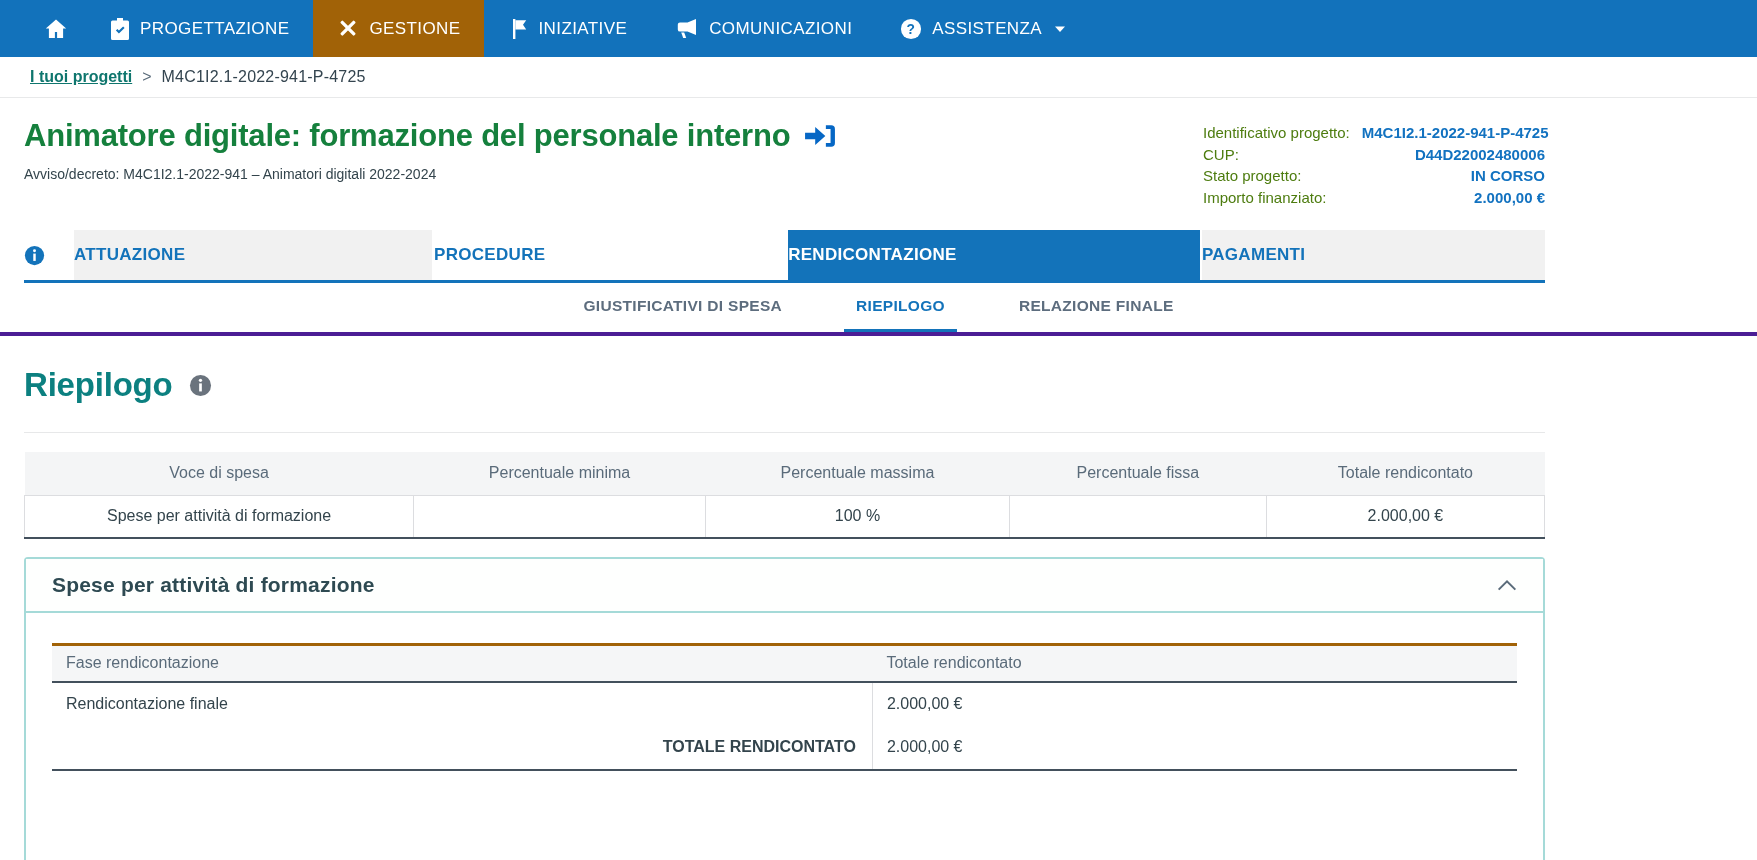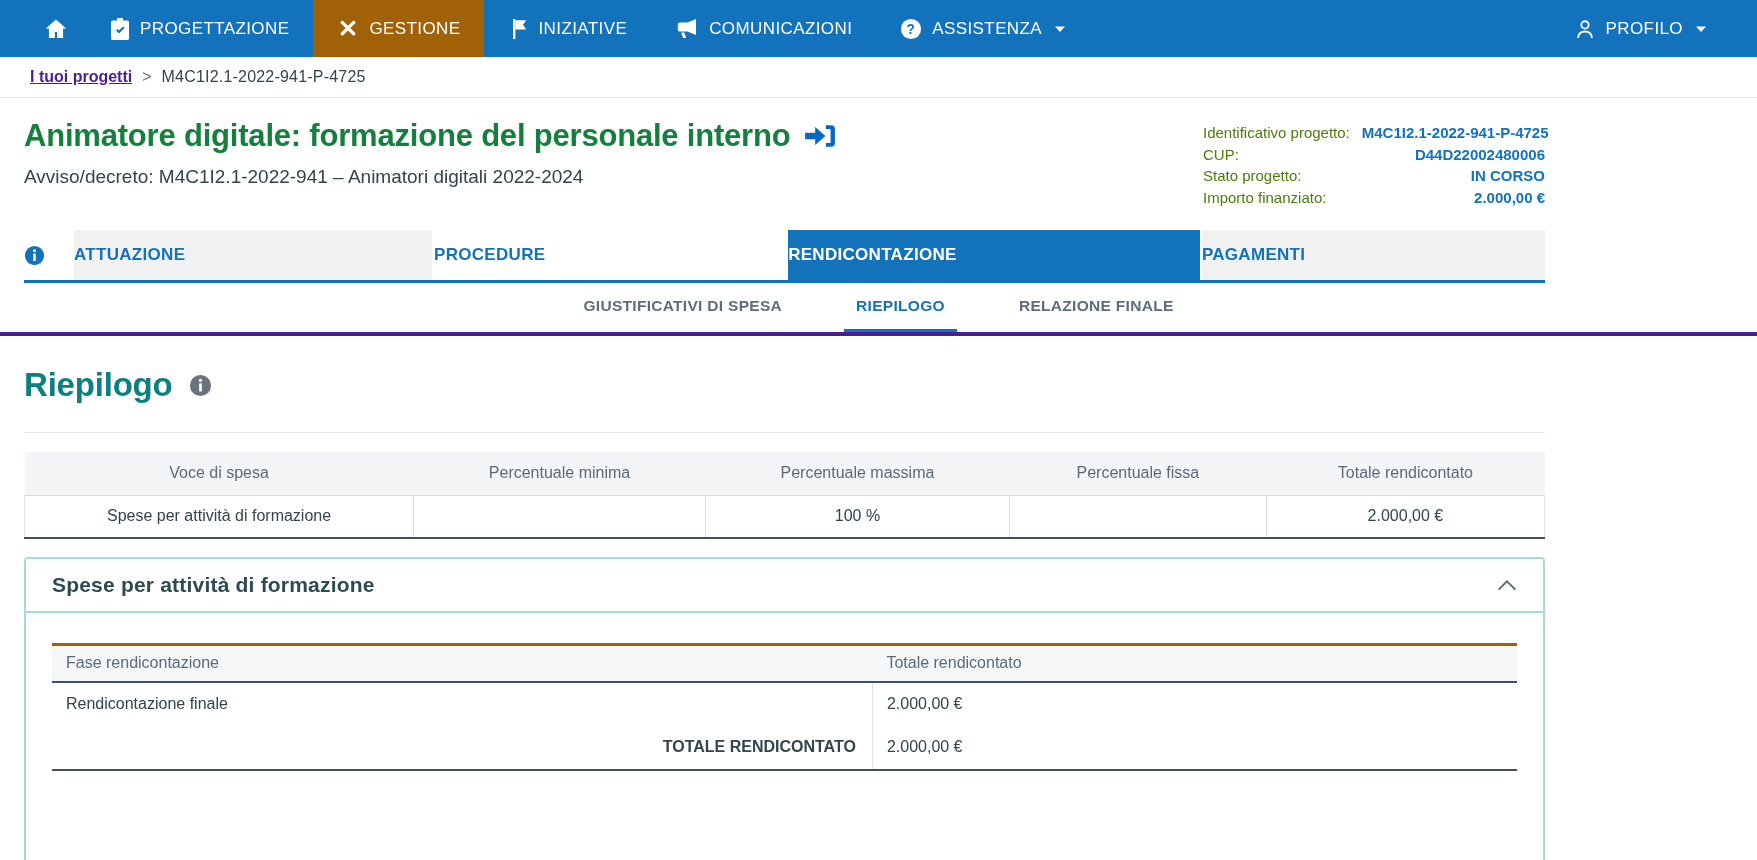--- a/index.html
+++ b/index.html
@@ -12,31 +12,31 @@
               font-size:17px; letter-spacing:.4px; cursor:pointer; text-decoration:none; }
   .nav-item.home { padding:0 18px; }
   .nav-item.active { background:#a16207; }
   .nav-item .nicon { display:flex; align-items:center; }
   .nav-right { margin-left:auto; display:flex; align-items:stretch; }
   .caret { margin-left:2px; display:flex; align-items:center; }
 
   
   .breadcrumb { height:41px; display:flex; align-items:center; gap:10px; padding:0 30px;
                 border-bottom:1px solid #e8e9ea; font-size:16px; }
-  .bc-link { color:#4c1d95; font-weight:bold; text-decoration:underline; cursor:pointer; }
+  .bc-link { color:#0f766e; font-weight:bold; text-decoration:underline; cursor:pointer; }
   .bc-sep { color:#5a6b7a; }
   .bc-current { color:#33444f; letter-spacing:.2px; }
 
   .container { width:1521px; margin-left:24px; }
 
   
   .page-header { display:flex; justify-content:space-between; padding-top:20px; }
   .page-title { color:#15803d; font-size:31px; font-weight:bold; letter-spacing:-.2px;
                 display:flex; align-items:center; gap:14px; }
-  .page-subtitle { margin-top:12px; font-size:19px; color:#33444c; }
+  .page-subtitle { margin-top:12px; font-size:14px; color:#33444c; }
   .info-panel { margin-top:4px; width:342px; font-size:15px; }
   .info-row { display:flex; justify-content:space-between; line-height:21.5px; gap:12px; }
   .info-label { color:#4d7c0f; white-space:nowrap;text-align:right; }
   .info-value { color:#1272c0; font-weight:bold; white-space:nowrap; }
 
   
   .tabs { margin-top:22px; display:flex; border-bottom:3px solid #1373ba; height:53px; column-gap:2px; }
   .tab { display:flex; align-items:center; justify-content:flex-start; font-size:17px; font-weight:bold;
          letter-spacing:.3px; color:#1373ba; background:#f1f1f1; cursor:pointer; }
   .tab.info-tab { width:48px; flex:none; background:#fff; }
@@ -143,36 +143,20 @@
           <text x="12" y="17.2" text-anchor="middle" font-size="15" font-weight="bold" fill="#1272bb" font-family="Liberation Sans, sans-serif">?</text>
         </svg>
     </span>
     <span>ASSISTENZA</span>
     <span class="caret">
       <svg width="12" height="8" viewBox="0 0 12 8">
           <path d="M1 1.5h10L6 7z" fill="#fff"></path>
         </svg>
     </span>
   </a>
-  <div class="nav-right">
-    <a class="nav-item">
-      <span class="nicon">
-        <svg width="22" height="22" viewBox="0 0 24 24" fill="none" stroke="#fff" stroke-width="2">
-            <circle cx="12" cy="7.5" r="4"></circle>
-            <path d="M4.5 21c.6-4.2 3.7-6.3 7.5-6.3s6.9 2.1 7.5 6.3" stroke-linecap="round"></path>
-          </svg>
-      </span>
-      <span>PROFILO</span>
-      <span class="caret">
-        <svg width="12" height="8" viewBox="0 0 12 8">
-            <path d="M1 1.5h10L6 7z" fill="#fff"></path>
-          </svg>
-      </span>
-    </a>
-  </div>
 </nav>
 
 <div class="breadcrumb">
   <span class="bc-link">I tuoi progetti</span>
   <span class="bc-sep">&gt;</span>
   <span class="bc-current">M4C1I2.1-2022-941-P-4725</span>
 </div>
 
 <div class="container">
 

